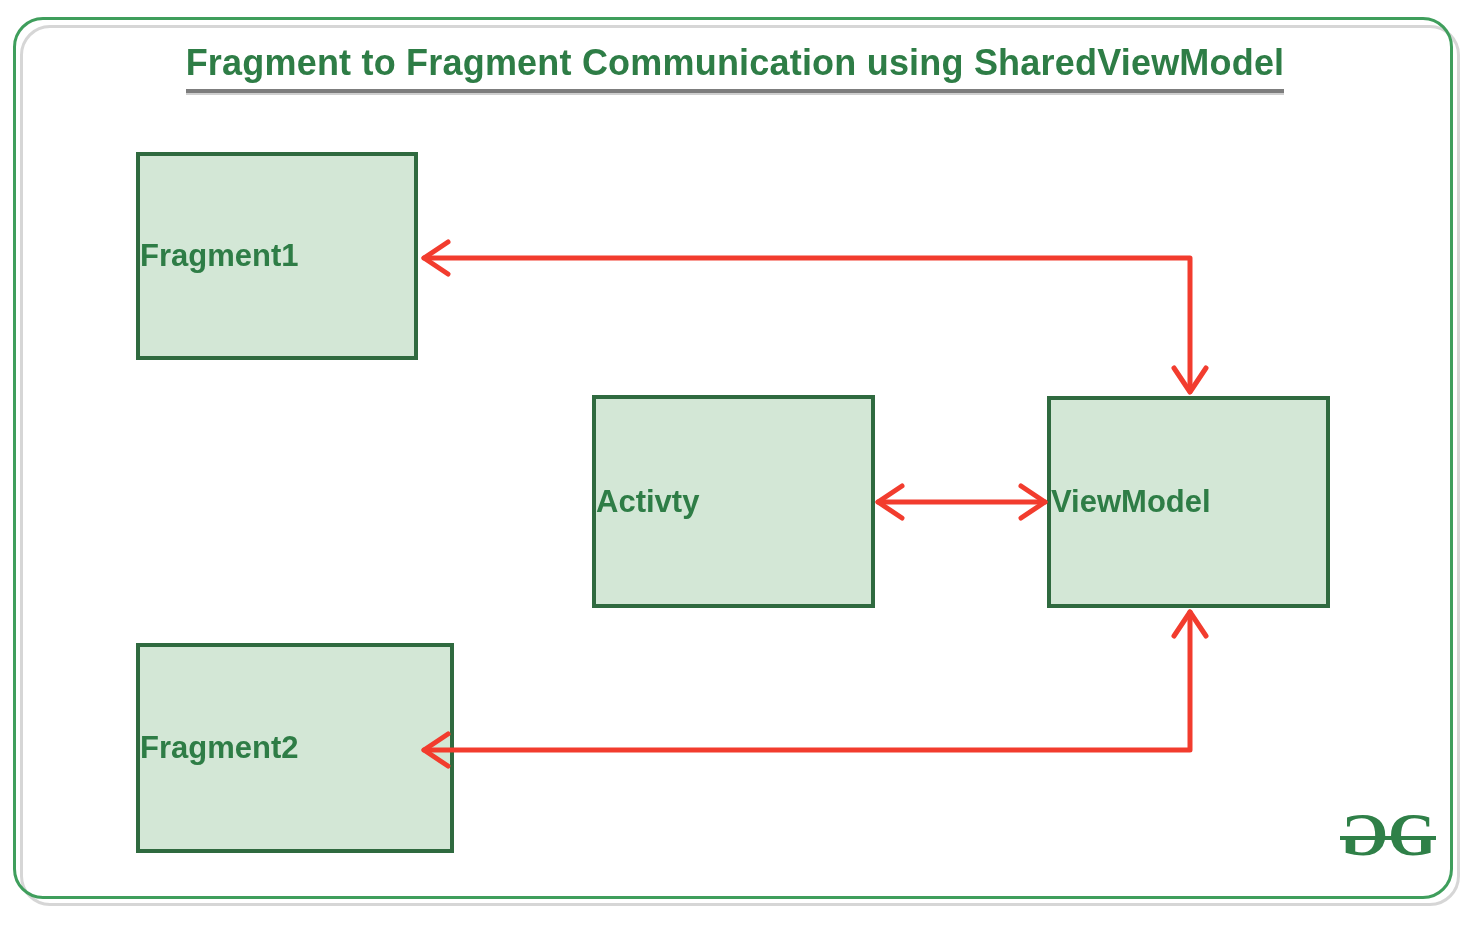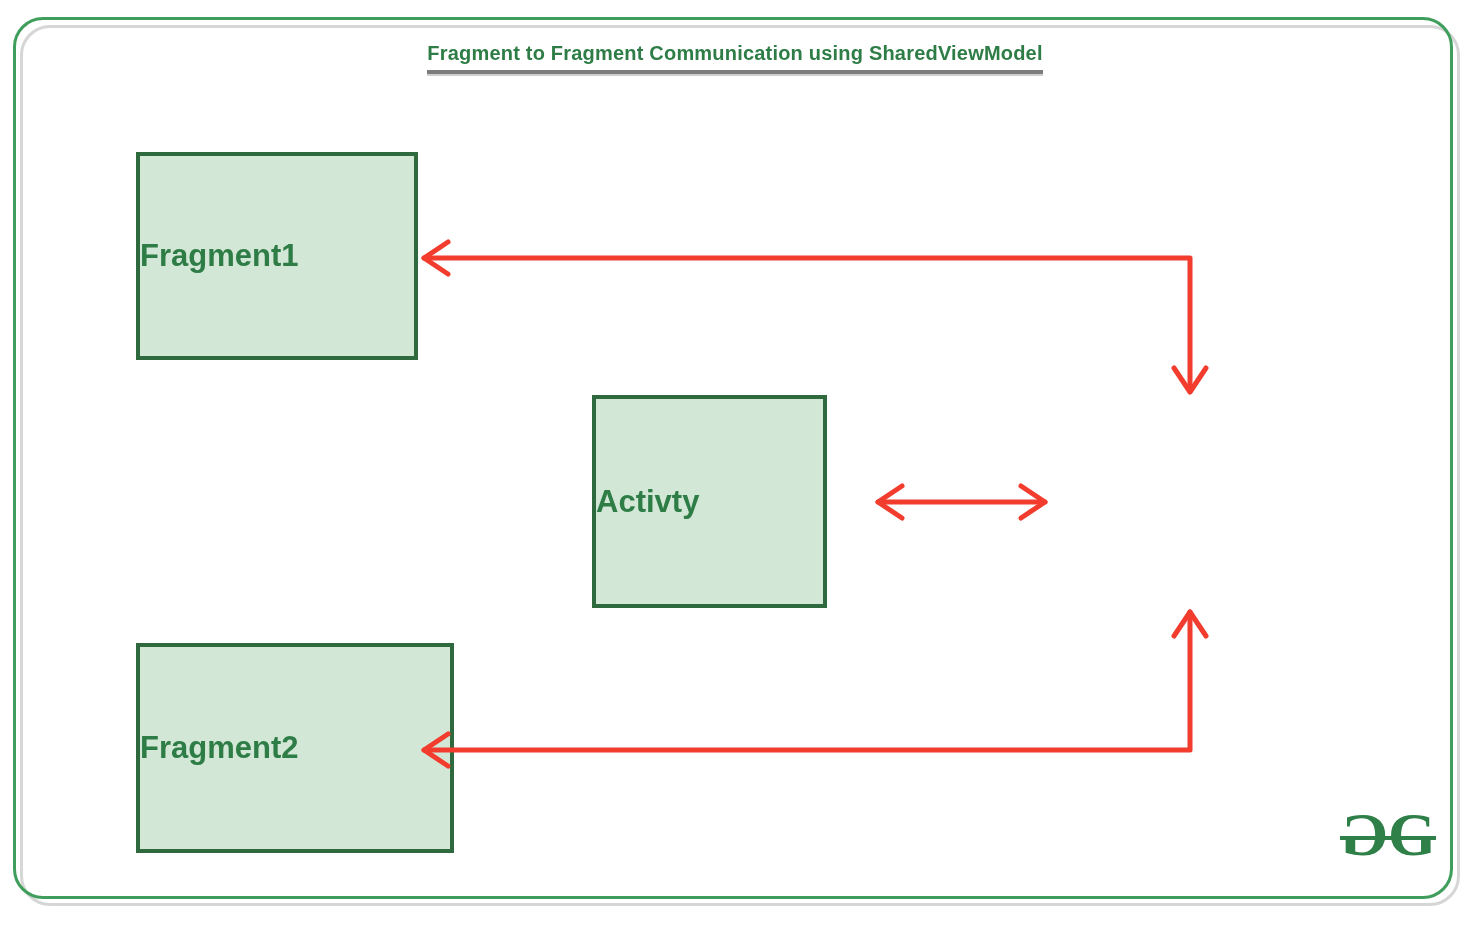--- a/index.html
+++ b/index.html
@@ -12,29 +12,29 @@
   html,body { width:1470px; height:934px; background:var(--background);
     font-family:"Liberation Sans", sans-serif; }
   .stage { position:relative; width:1470px; height:934px; overflow:hidden; }
 
   .frame-shadow { position:absolute; left:20px; top:25px; width:1440px; height:881px;
     border:3px solid var(--frame_gray); border-radius:30px; }
   .frame { position:absolute; left:13px; top:17px; width:1440px; height:882px;
     border:3px solid var(--frame_green); border-radius:30px; }
 
   .title-wrap { position:absolute; left:0; top:42px; width:1470px; text-align:center; }
-  .title { display:inline-block; font-size:20px; font-weight:bold; color:var(--title_green);
+  .title { display:inline-block; font-size:36px; font-weight:bold; color:var(--title_green);
     padding-bottom:5px; border-bottom:4px solid var(--underline_gray);
     box-shadow:0 2px 0 var(--underline_shadow); letter-spacing:0.2px; }
 
   .node { position:absolute; background:var(--box_fill); border:4px solid var(--box_border);
     display:flex; align-items:center; justify-content:flex-start;
     font-size:31px; font-weight:bold; color:var(--node_text); }
   .node-fragment1 { left:136px; top:152px; width:282px; height:208px; }
-  .node-activity  { left:592px; top:395px; width:235px; height:213px; }
+  .node-activity  { left:592px; top:395px; width:283px; height:213px; }
   .node-viewmodel { left:1047px; top:396px; width:283px; height:212px; }
   .node-fragment2 { left:136px; top:643px; width:318px; height:210px; }
 
   .arrows { position:absolute; left:0; top:0; width:1470px; height:934px; pointer-events:none; }
   .arrows path { stroke:var(--arrow_red); stroke-width:5; fill:none;
     stroke-linecap:round; stroke-linejoin:round; }
 
   .logo { position:absolute; left:1338px; top:800px; width:100px; height:72px;
     font-family:"Liberation Serif", serif; font-weight:bold; font-size:62px;
     color:var(--logo_green); text-align:center; line-height:68px; }
@@ -53,20 +53,23 @@
   <div class="title-wrap">
     <span class="title">Fragment to Fragment Communication using SharedViewModel</span>
   </div>
 
   <div class="node node-fragment1">
     <span>Fragment1</span>
   </div>
   <div class="node node-activity">
     <span>Activty</span>
   </div>
+  <div class="node node-viewmodel">
+    <span>ViewModel</span>
+  </div>
   <div class="node node-fragment2">
     <span>Fragment2</span>
   </div>
 
   <svg class="arrows" viewBox="0 0 1470 934" xmlns="http://www.w3.org/2000/svg">
     <g>
       <path d="M 424 258 L 1190 258 L 1190 391"></path>
       <path d="M 448 242 L 424 258 L 448 274"></path>
       <path d="M 1174 368 L 1190 392 L 1206 368"></path>
     </g>

